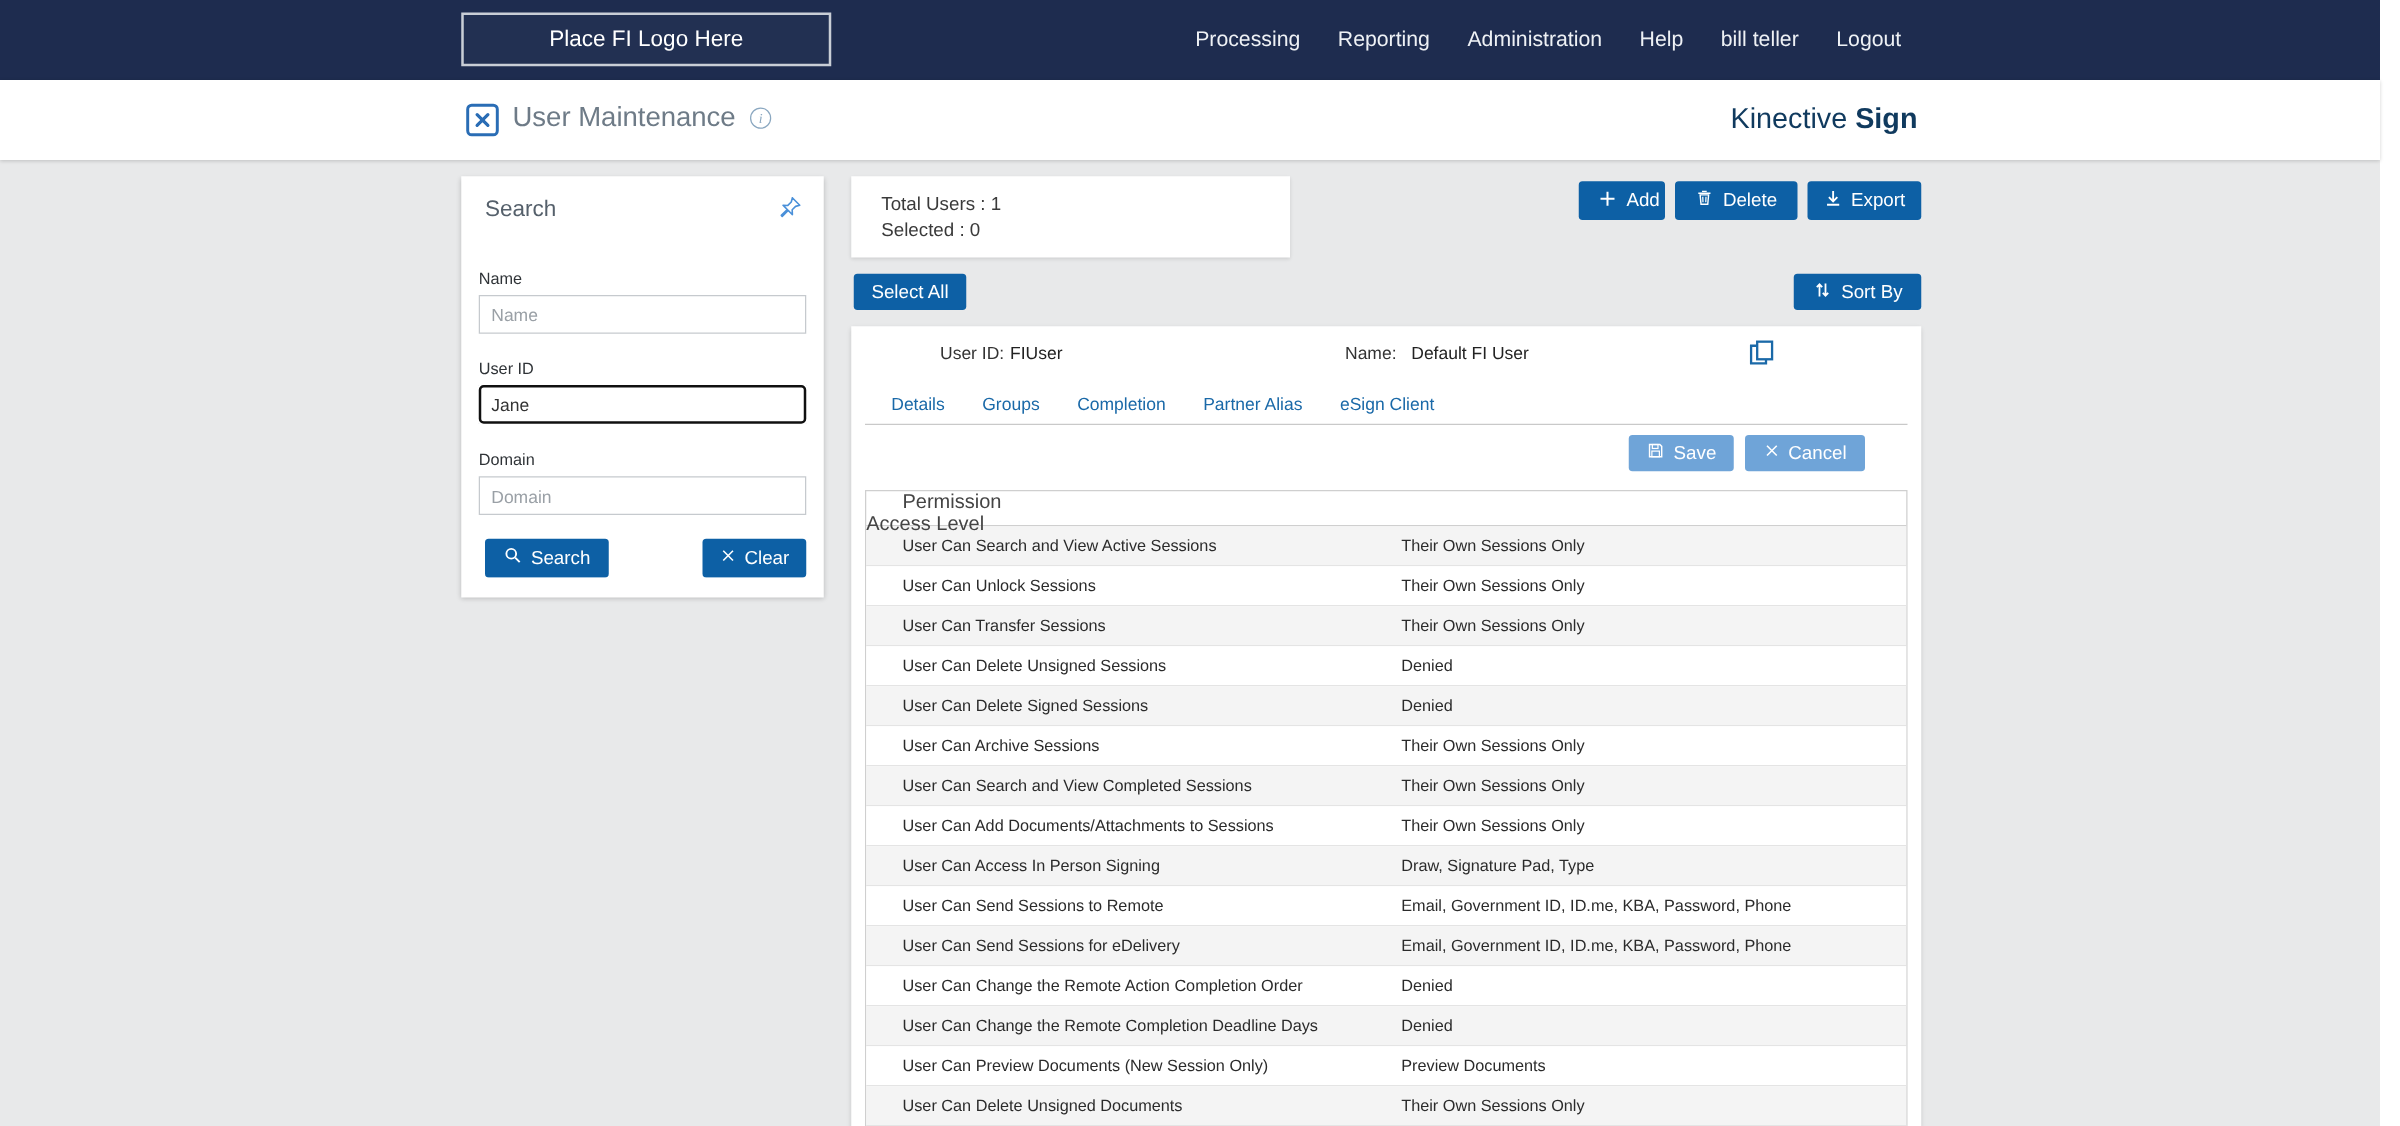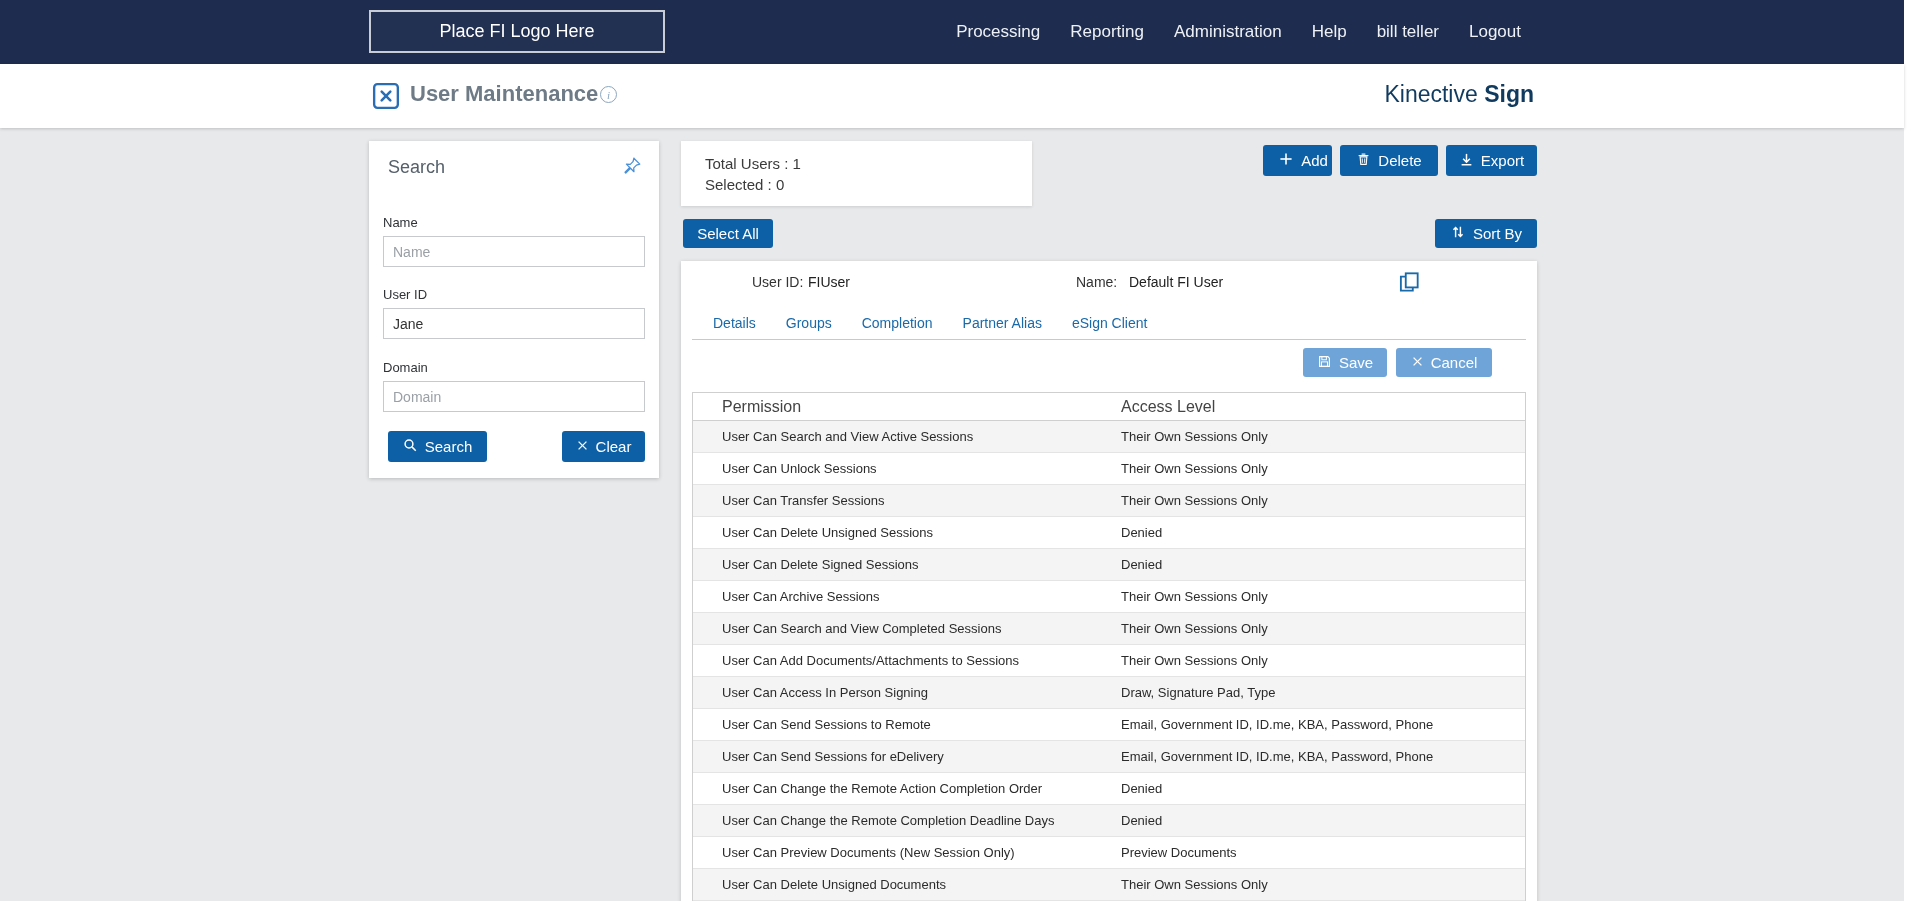--- a/index.html
+++ b/index.html
@@ -11,21 +11,21 @@
   .logo-box { position:absolute; left:369px; top:10px; width:296px; height:43px;
     border:2px solid #c9ced6; color:#ffffff; font-size:18px;
     display:flex; align-items:center; justify-content:center; background:rgba(255,255,255,0.02); }
   .topnav { position:absolute; right:383px; top:0; height:64px; display:flex; align-items:center; gap:30px; }
   .topnav .nav-item { color:#eef1f5; font-size:17px; cursor:pointer; white-space:nowrap; }
 
   
   .header { position:absolute; left:0; top:64px; width:1904px; height:64px; background:#ffffff;
     box-shadow:0 1px 3px rgba(0,0,0,0.18); z-index:3; }
   .app-icon { position:absolute; left:372px; top:18px; width:28px; height:28px; }
-  .page-title { position:absolute; left:410px; top:17px; font-size:22px; font-weight:700; color:#6e7b87; }
+  .page-title { position:absolute; left:410px; top:17px; font-size:22px; font-weight:400; color:#6e7b87; }
   .info-icon { position:absolute; left:600px; top:22px; width:17px; height:17px; border:1px solid #8aa7c0;
     border-radius:50%; color:#8aa7c0; font-size:11px; font-style:italic; font-family:"Liberation Serif",serif;
     display:flex; align-items:center; justify-content:center; cursor:pointer; }
   .brand { position:absolute; right:370px; top:17px; font-size:23px; color:#103a5e; }
   .brand .brand-product { font-weight:bold; }
 
   
   .content { position:absolute; left:0; top:128px; width:1904px; height:773px; background:#e8e9ea; overflow:hidden; }
 
   
@@ -79,21 +79,21 @@
     cursor:pointer; white-space:nowrap; margin-right:2px; }
   .tab.active { background:#fff; border:1px solid #c9c9c9; border-bottom:1px solid #fff; margin-bottom:-1px;
     color:#333; }
 
   .save-row { position:absolute; top:87px; right:45px; display:flex; gap:9px; }
   .btn-save { width:84px; height:29px; }
   .btn-cancel { width:96px; height:29px; }
 
   
   .ptable { position:absolute; left:11px; top:131px; width:834px; border:1px solid #cfcfcf; background:#fff; }
-  .thead { display:flex; height:28px; align-items:center; border-bottom:1px solid #cfcfcf; }
+  .thead { display:flex; height:28px; align-items:flex-start; border-bottom:1px solid #cfcfcf;flex-direction:column; }
   .th1 { width:428px; padding-left:29px; font-size:16px; color:#444; }
   .th2 { flex:1; font-size:16px; color:#444; }
   .trow { display:flex; height:32px; align-items:center; border-bottom:1px solid #e4e4e4; }
   .trow.odd { background:#f4f4f4; }
   .trow.even { background:#ffffff; }
   .c1 { width:428px; padding-left:29px; font-size:13px; color:#2b2b2b; white-space:nowrap; overflow:hidden; }
   .c2 { flex:1; font-size:13px; color:#2b2b2b; white-space:nowrap; overflow:hidden; }
 
   
   .scrollbar { position:absolute; right:0; top:0; width:16px; height:901px; background:#ffffff; }

